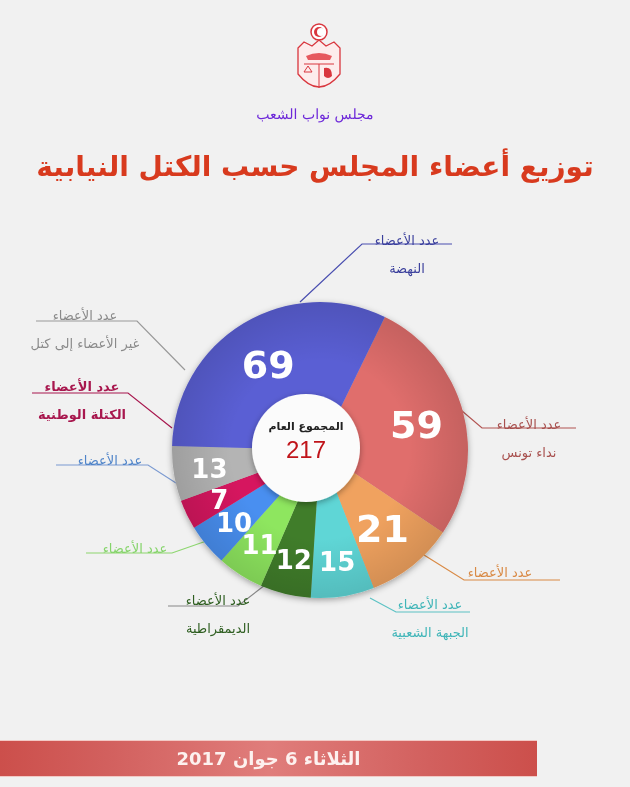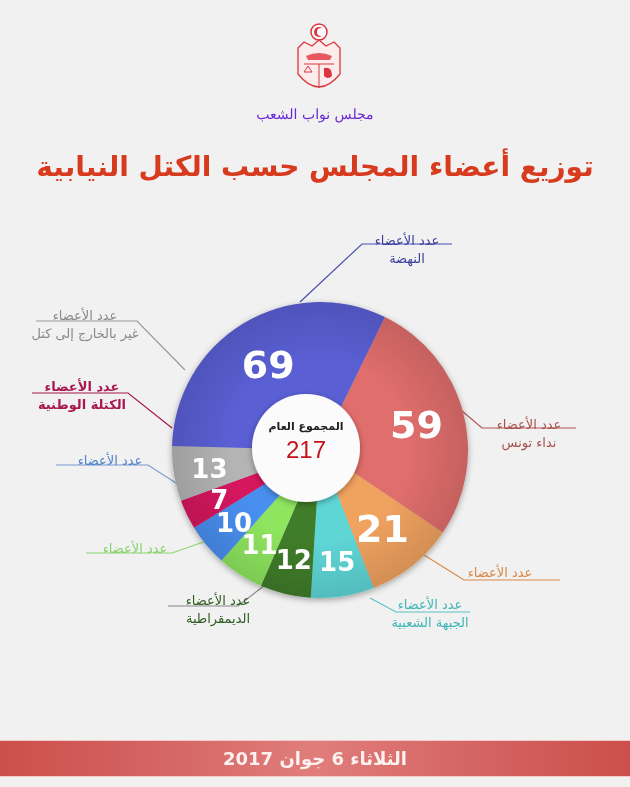--- a/index.html
+++ b/index.html
@@ -14,23 +14,23 @@
       position: absolute; left: 0; width: 630px; top: 106px; text-align: center;
       color: #6d28d9; font-family: "DejaVu Serif", serif; font-size: 14px; direction: rtl;
     }
     .title {
       position: absolute; left: 0; width: 630px; top: 150px; text-align: center;
       color: #d83a1e; font-weight: bold; font-size: 28px; direction: rtl;
     }
     .chart { position: absolute; left: 0; top: 0; width: 630px; height: 787px; }
     .label { position: absolute; direction: rtl; text-align: center; font-size: 13px; line-height: 18px; }
     .label .cap { display: block; }
-    .label .name { display: block; margin-top: 0; font-size: 13px; }
+    .label .name { display: block; margin-top: 10px; font-size: 13px; }
     .footer {
-      position: absolute; left: 0; top: 740px; width: 630px; height: 35px;
+      position: absolute; left: 0; top: 740px; width: 537px; height: 35px;
       background: linear-gradient(90deg, #cc4f4b 0%, #d2605e 20%, #e07d7b 50%, #d2605e 80%, #cc4f4b 100%);
       color: #fdf1ef; font-weight: bold; font-size: 18px; text-align: center; line-height: 35px; direction: rtl;
       border-top: 1px solid #f2c9c5; border-bottom: 1px solid #f2c9c5;
     }
   </style>
 </head>
 <body>
 
 <svg class="emblem" viewBox="0 0 58 80">
   <circle cx="29" cy="10" r="8" fill="#fff" stroke="#d9363e" stroke-width="1.5"></circle>
@@ -121,16 +121,16 @@
 </div>
 <div class="label" style="left:40px;top:452px;width:140px;color:#4f84c9;">
   <span class="cap">عدد الأعضاء</span>
 </div>
 <div class="label" style="left:32px;top:378px;width:100px;color:#a8174e;font-weight:bold;">
   <span class="cap">عدد الأعضاء</span>
   <span class="name">الكتلة الوطنية</span>
 </div>
 <div class="label" style="left:20px;top:307px;width:130px;color:#8a8a8a;">
   <span class="cap">عدد الأعضاء</span>
-  <span class="name">غير بالخارج إلى كتل</span>
+  <span class="name">غير الأعضاء إلى كتل</span>
 </div>
 
 <div class="footer">الثلاثاء 6 جوان 2017</div>
 
 </body></html>

